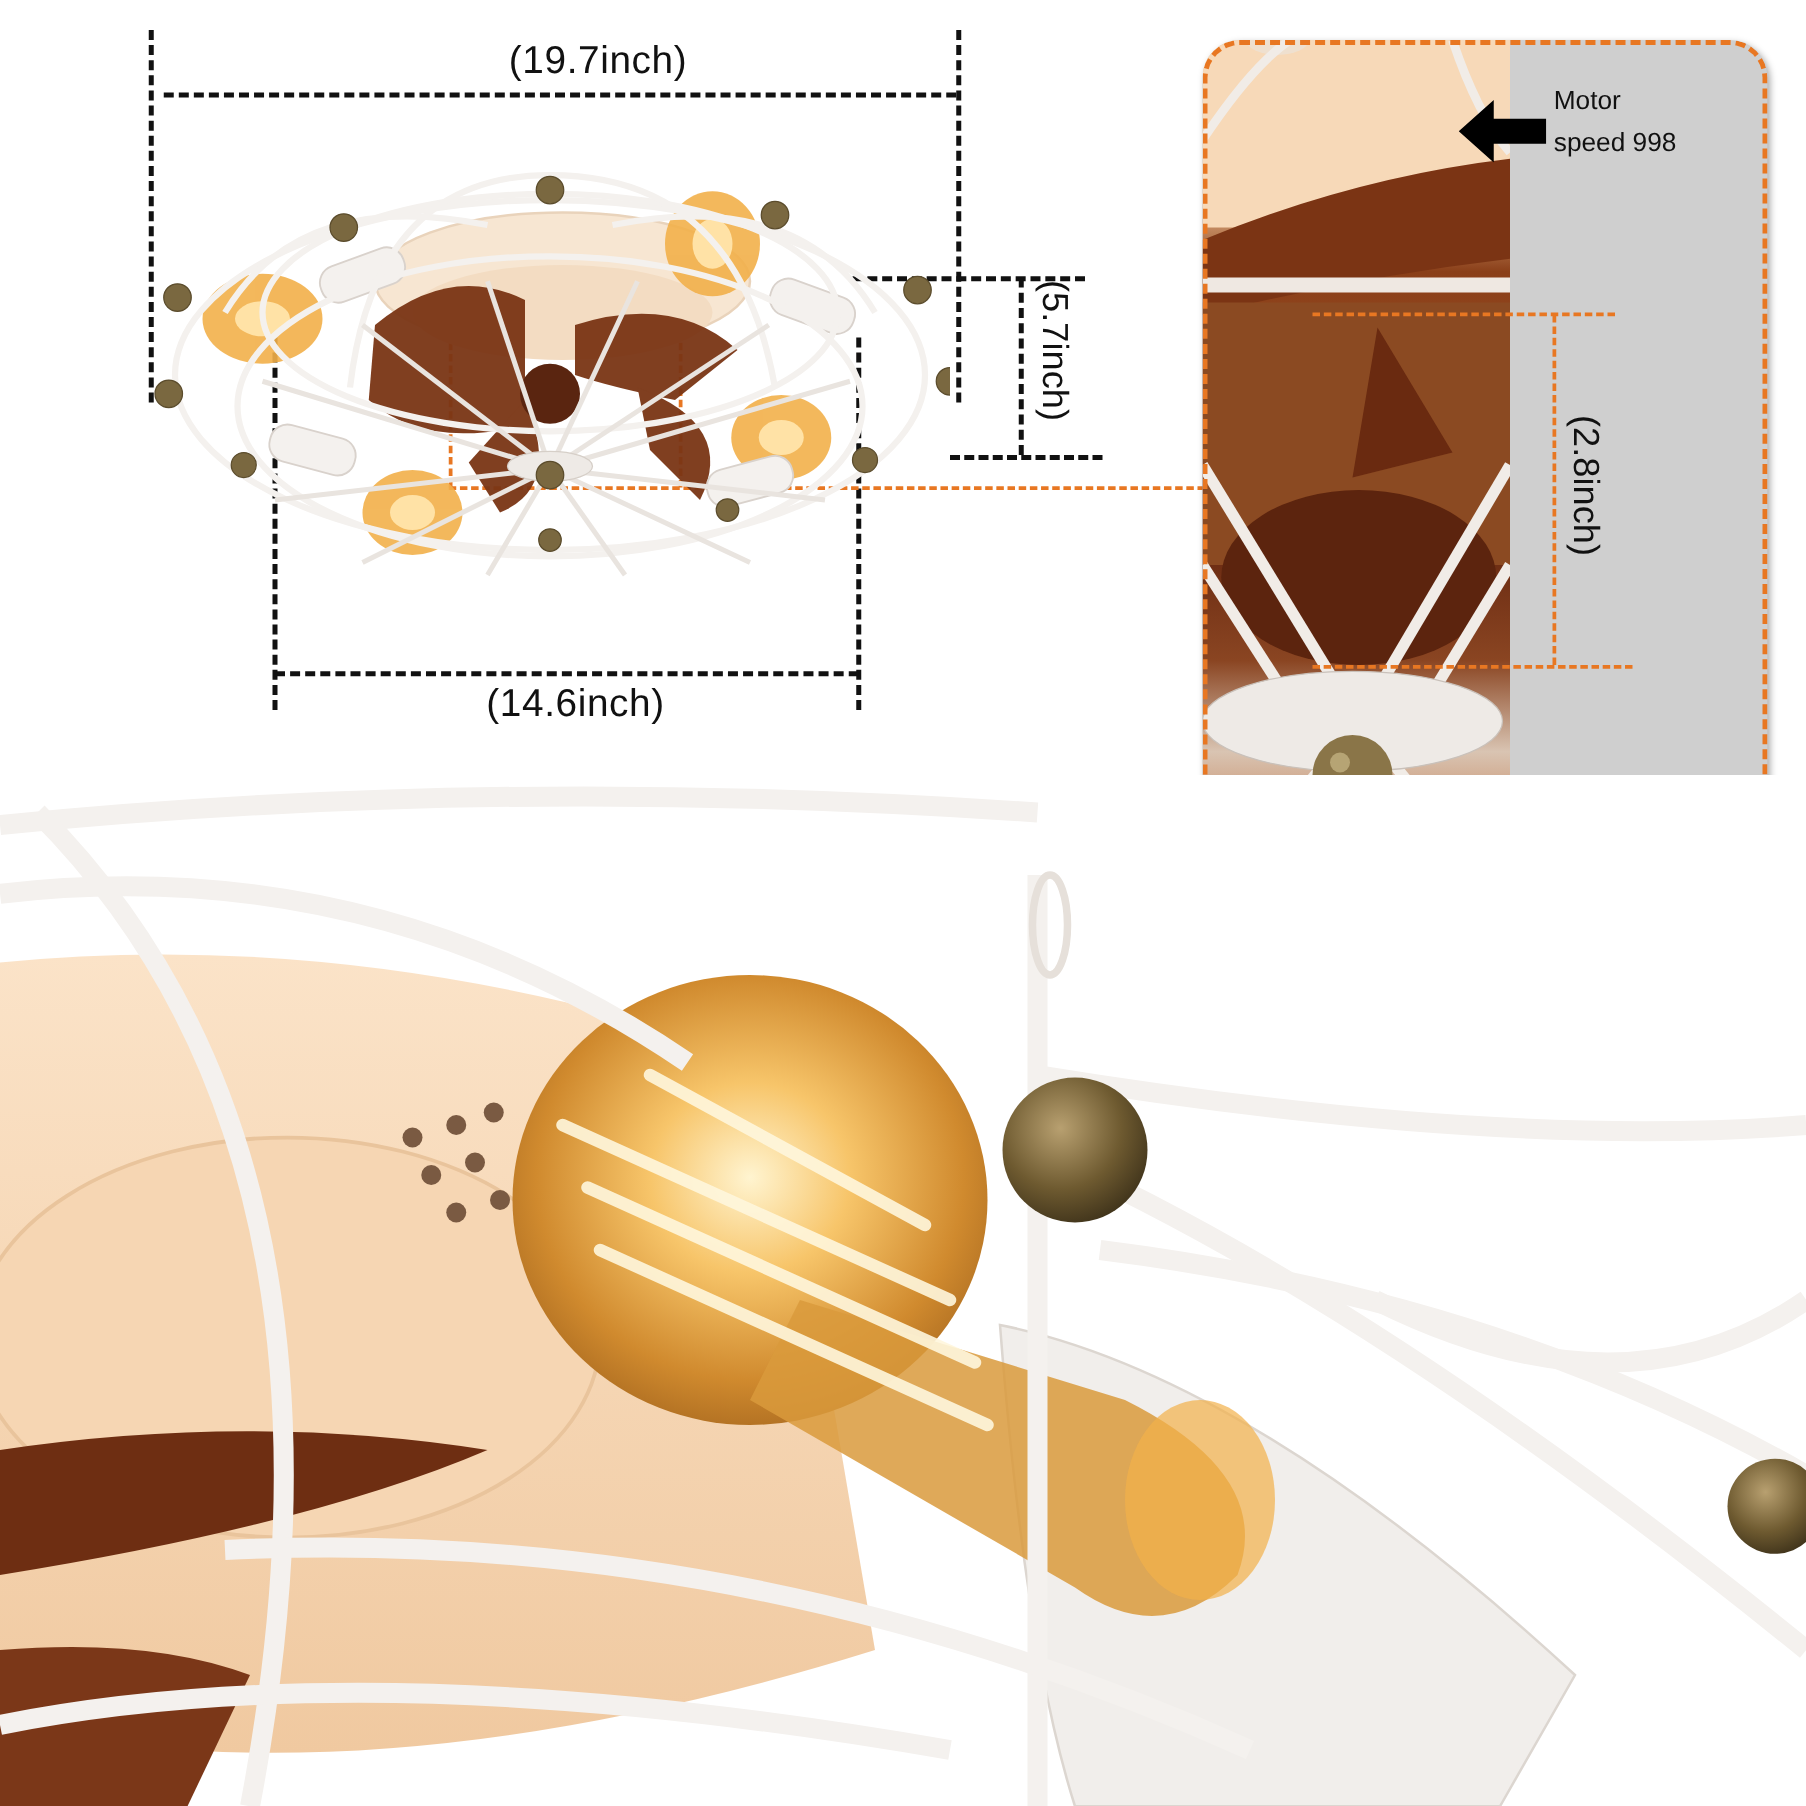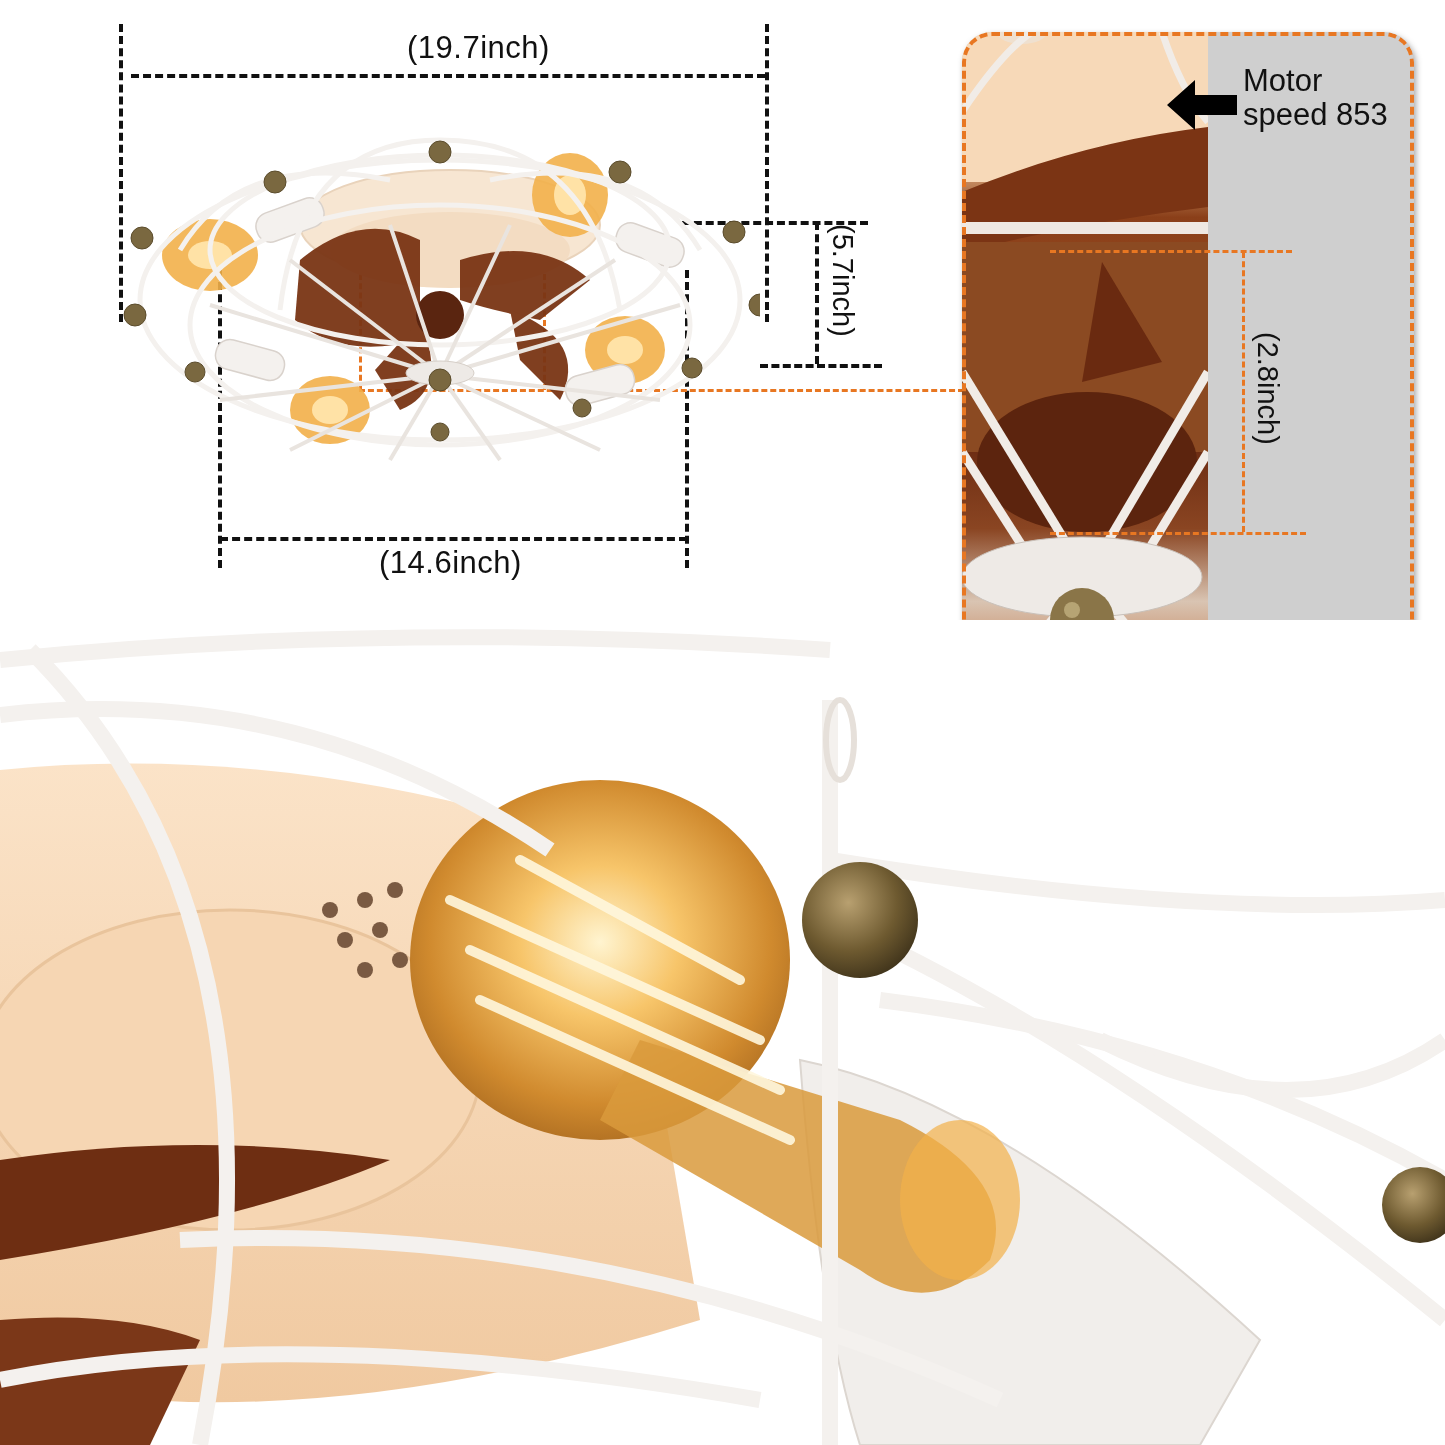--- a/index.html
+++ b/index.html
@@ -36,38 +36,38 @@
     }
     .inset-photo { position: absolute; left: 0; top: 0; width: 246px; height: 662px; overflow: hidden;
       background: linear-gradient(180deg, #f6d8b8 0%, #f3c99c 18%, #8a3f19 28%, #9a4d22 45%, #6b2b12 62%, #8a4522 75%, #d9c4b2 86%, #b9622e 100%); }
     .inset-border {
       position: absolute; left: 0; top: 0; right: 0; bottom: 0; border-radius: 30px;
       border: 4px dashed #e87722; pointer-events: none;
     }
     .inset-text {
       position: absolute; font-family: "Liberation Sans", sans-serif; color: #111;
     }
-    .motor-label { left: 281px; top: 32px; font-size: 31px; line-height: 34px; }
+    .motor-label { left: 281px; top: 32px; font-size: 21px; line-height: 34px; }
     .blade-label { left: 196px; top: 600px; font-size: 32px; font-weight: bold; }
 
     
     .closeup { position: absolute; left: 0; top: 620px; width: 1445px; height: 825px; overflow: hidden; }
   </style>
 </head>
 <body>
 
 <div class="dim-v" style="left:119px; top:24px; height:298px;"></div>
 <div class="dim-v" style="left:765px; top:24px; height:298px;"></div>
 <div class="dim-h" style="left:131px; top:74px; width:634px;"></div>
 <div class="dim-label" style="left:362px; top:30px;margin-left:45px;">(19.7inch)</div>
 
 <div class="dim-v" style="left:218px; top:270px; height:298px;"></div>
 <div class="dim-v" style="left:685px; top:270px; height:298px;"></div>
 <div class="dim-h" style="left:220px; top:537px; width:467px;"></div>
-<div class="dim-label" style="left:379px; top:545px;">(14.6inch)</div>
+<div class="dim-label" style="left:389px; top:545px;">(14.6inch)</div>
 
 <div class="dim-h" style="left:682px; top:221px; width:186px;"></div>
 <div class="dim-h" style="left:760px; top:364px; width:122px;"></div>
 <div class="dim-v" style="left:815px; top:222px; height:142px;"></div>
 <div class="dim-label-vertical" style="left:859px; top:224px;">(5.7inch)</div>
 
 <div class="dim-h-orange" style="left:359px; top:210px; width:185px;"></div>
 <div class="dim-v-orange" style="left:359px; top:210px; height:180px;"></div>
 <div class="dim-v-orange" style="left:543px; top:210px; height:180px;"></div>
 <div class="dim-h-orange" style="left:359px; top:389px; width:605px;"></div>
@@ -180,21 +180,21 @@
       <circle cx="110" cy="578" r="8" fill="#c9b887" opacity="0.7"></circle>
     </svg>
   </div>
 
   <svg class="abs" style="left:205px; top:48px;" width="70" height="50" viewBox="0 0 70 50">
     <polygon points="0,25 28,0 28,15 70,15 70,35 28,35 28,50" fill="#000"></polygon>
   </svg>
 
   <div class="inset-text motor-label">
     <div>Motor</div>
-    <div>speed 853</div>
+    <div>speed 998</div>
   </div>
 
   <div class="dim-h-orange" style="left:88px; top:218px; width:242px;"></div>
   <div class="dim-h-orange" style="left:88px; top:500px; width:256px;"></div>
   <div class="dim-v-orange" style="left:280px; top:220px; height:280px;"></div>
   <div class="dim-label-vertical" style="left:322px; top:300px;">(2.8inch)</div>
 
   <div class="inset-text blade-label">Blade height</div>
 
   <div class="inset-border"></div>

